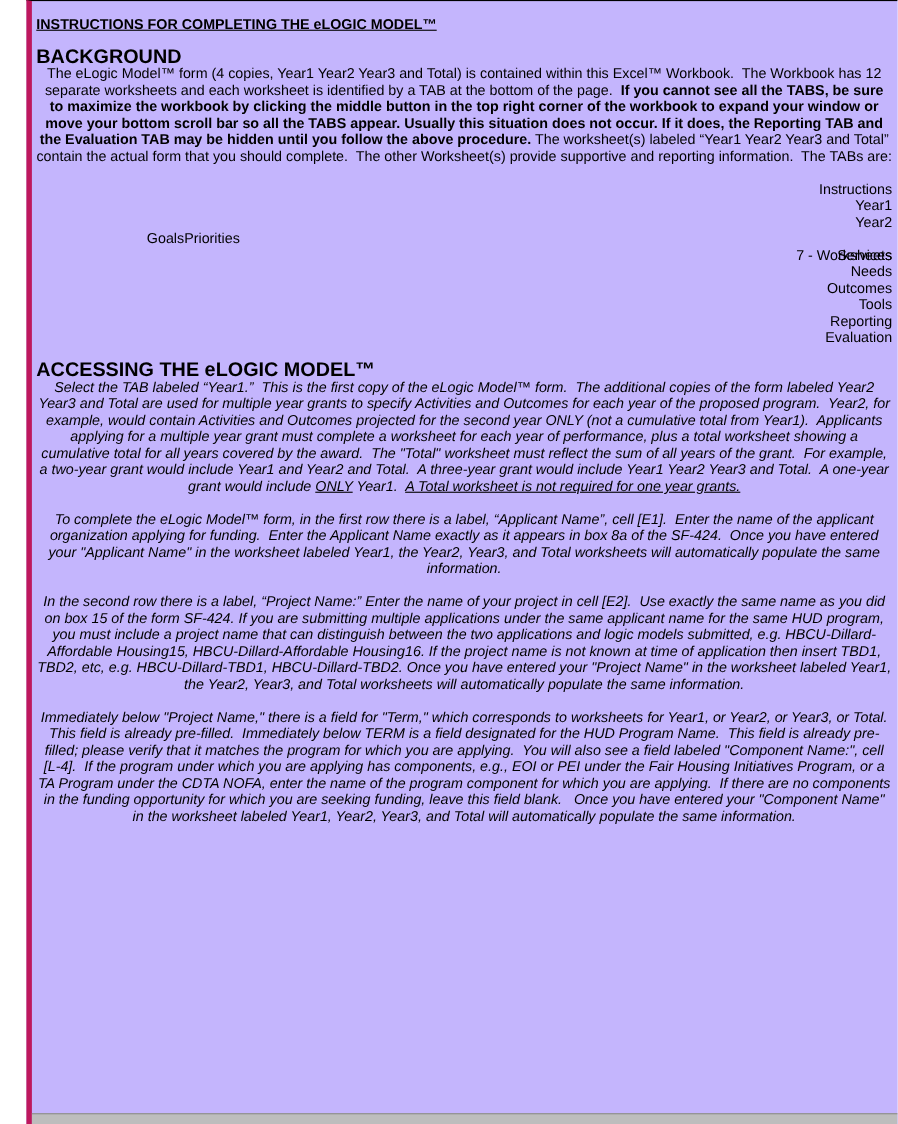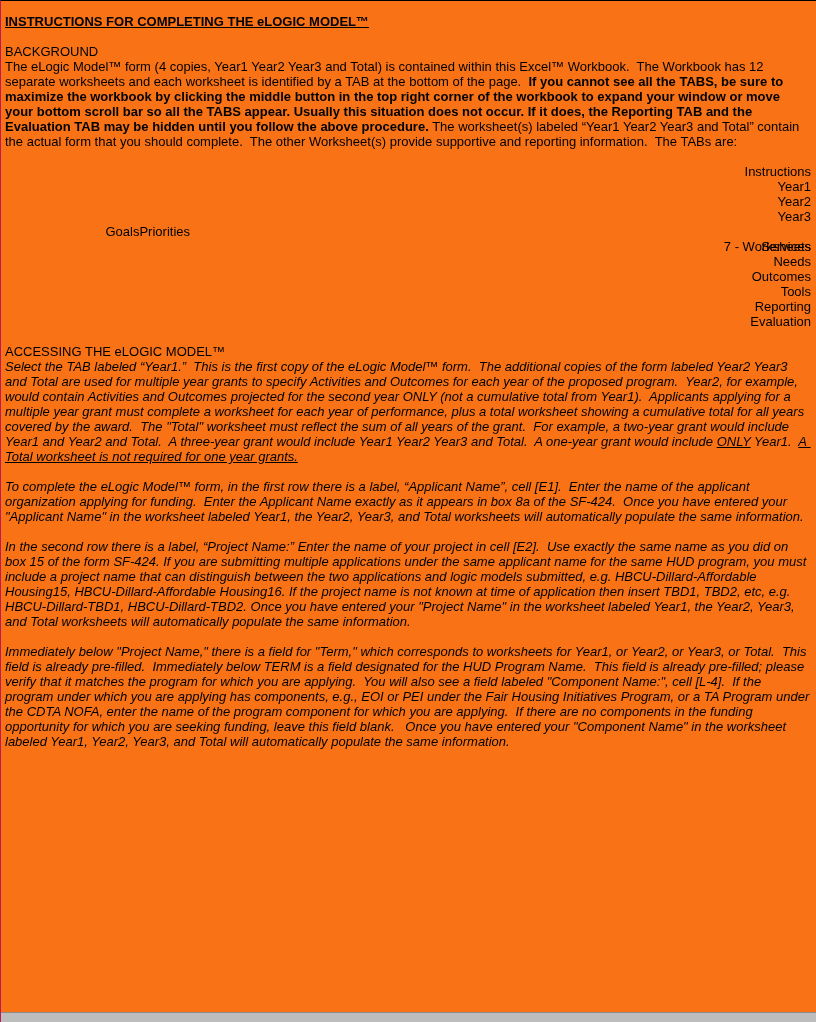--- a/index.html
+++ b/index.html
@@ -12,40 +12,42 @@
     font-family: "Liberation Sans", "DejaVu Sans", sans-serif;
     font-size: 13px;
     line-height: 15px;
     position: relative;
     overflow: hidden;
   }
   .page {
     position: absolute;
     inset: 0;
     border-top: 1px solid #000;
-    border-left: 1px solid #be185d;
-    background: #f97316;
+    border-left: 5px solid #be185d;
+    background: #c4b5fd;
+    margin-left: 24px;
   }
   .content {
     padding: 13px 5px 0 4px;
   }
   .doc-title {
     font-size: 13px;
     font-weight: bold;
     text-decoration: underline;
     margin: 0 0 15px 0;
   }
   .heading {
-    font-size: 13px;
-    font-weight: normal;
+    font-size: 18px;
+    font-weight: bold;
     margin: 0;
   }
   .para {
     margin: 0;
     white-space: pre-wrap;
+    text-align: center;
   }
   .gap-below { margin-bottom: 15px; font-style: italic; }
   .bold-para { font-weight: bold; }
   .tab-list {
     margin: 15px 0 15px 0;
     padding-left: 5px;
     text-align: right;
   }
   .tab-row { height: 15px; }
   .tab-row-flex { display: flex; flex-direction: column; }
@@ -68,21 +70,20 @@
 
     <h1 class="doc-title">INSTRUCTIONS FOR COMPLETING THE eLOGIC MODEL™</h1>
 
     <h2 class="heading">BACKGROUND</h2>
     <p class="para"><span>The eLogic Model™ form (4 copies, Year1 Year2 Year3 and Total) is contained within this Excel™ Workbook.  The Workbook has 12 separate worksheets and each worksheet is identified by a TAB at the bottom of the page.  </span><span style="font-weight: bold;">If you cannot see all the TABS, be sure to maximize the workbook by clicking the middle button in the top right corner of the workbook to expand your window or move your bottom scroll bar so all the TABS appear. Usually this situation does not occur. If it does, the Reporting TAB and the Evaluation TAB may be hidden until you follow the above procedure.</span><span> The worksheet(s) labeled “Year1 Year2 Year3 and Total” contain the actual form that you should complete.  The other Worksheet(s) provide supportive and reporting information.  The TABs are:</span></p>
 
     <div class="tab-list">
       <div class="tab-row">Instructions</div>
       <div class="tab-row">Year1</div>
       <div class="tab-row">Year2</div>
-      <div class="tab-row">Year3</div>
       <div class="tab-row tab-row-flex">
         <span class="tab-name">GoalsPriorities</span>
         <span>7 - Worksheets</span>
       </div>
       <div class="tab-row">Services</div>
       <div class="tab-row">Needs</div>
       <div class="tab-row">Outcomes</div>
       <div class="tab-row">Tools</div>
       <div class="tab-row">Reporting</div>
       <div class="tab-row">Evaluation</div>

